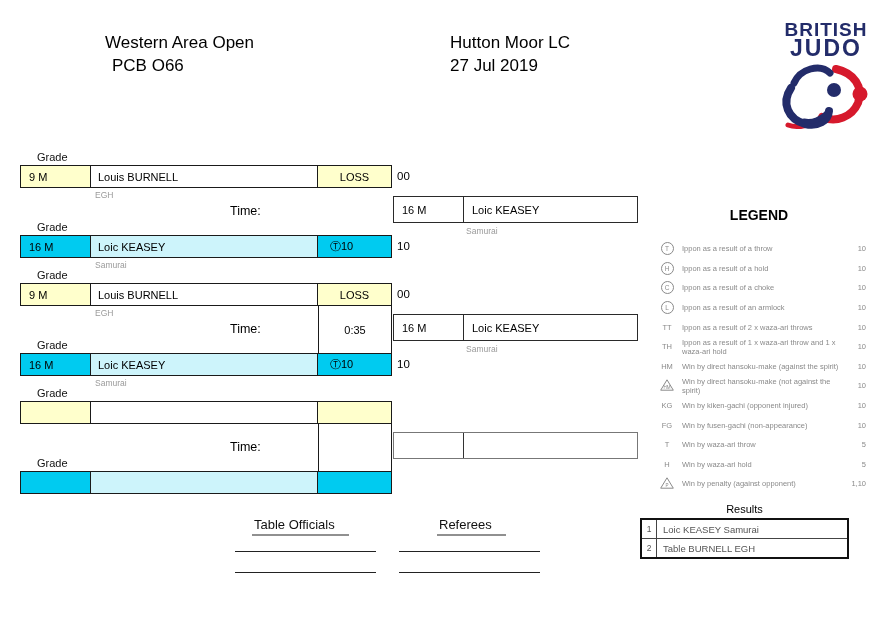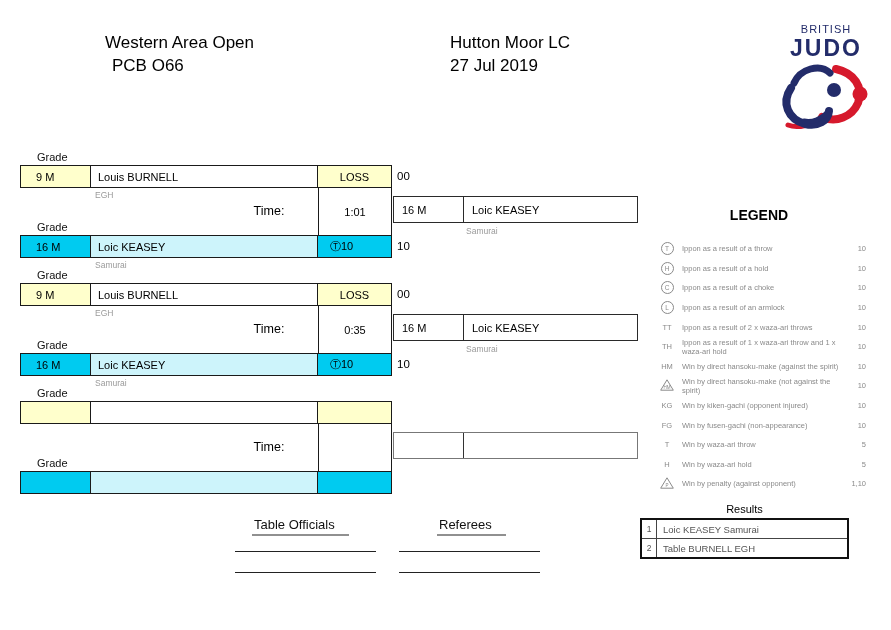--- a/index.html
+++ b/index.html
@@ -2,38 +2,38 @@
 <html><head>
 <meta charset="utf-8">
 <style>
   html,body{margin:0;padding:0;}
   body{font-family:"Liberation Sans", sans-serif; background:#ffffff;}
   #sheet{position:relative;width:891px;height:585px;background:#fff;overflow:hidden;}
 
   
   .h-title{position:absolute;font-size:17px;color:#000;}
   .logo{position:absolute;left:778px;top:22px;width:96px;text-align:center;}
-  .logo .l1{font-size:11px;font-weight:normal;color:#232C6A;letter-spacing:1px;line-height:15px;}
+  .logo .l1{font-size:19px;font-weight:bold;color:#232C6A;letter-spacing:1px;line-height:15px;}
   .logo .l2{font-size:23px;font-weight:bold;color:#232C6A;letter-spacing:2px;line-height:22px;}
 
   
   .block{position:absolute;left:0;width:660px;height:118px;}
   .grade-label{position:absolute;left:37px;font-size:11px;color:#111;}
   .b-row{position:absolute;left:20px;display:flex;width:372px;height:23px;border:1.3px solid #1a1a1a;box-sizing:border-box;background:#fff;}
   .b-cell{box-sizing:border-box;height:100%;font-size:11px;color:#000;display:flex;align-items:center;}
-  .c-grade{width:70px;border-right:1.3px solid #1a1a1a;padding-left:15px;}
+  .c-grade{width:70px;border-right:1.3px solid #1a1a1a;padding-left:8px;}
   .c-name{flex:1;padding-left:7px;}
   .c-result{width:74px;border-left:1.3px solid #1a1a1a;justify-content:center;}
   .c-result.b-left{justify-content:flex-start;padding-left:12px;}
   .yellow{background:#FFFFCC;}
   .cyan{background:#00CBF0;}
   .lcyan{background:#CDF4FB;}
   .score{position:absolute;left:397px;font-size:11.5px;color:#000;}
   .club{position:absolute;font-size:8.5px;color:#9a9a9a;}
-  .time-label{position:absolute;left:230px;width:78px;text-align:center;font-size:12.5px;color:#000;}
+  .time-label{position:absolute;left:230px;width:78px;text-align:left;font-size:12.5px;color:#000;}
   .time-cell{position:absolute;left:318px;width:74px;height:47px;border-left:1.3px solid #1a1a1a;border-right:1.3px solid #1a1a1a;box-sizing:border-box;display:flex;align-items:center;justify-content:center;font-size:11px;color:#000;}
   .winner-box{position:absolute;left:393px;width:245px;height:27px;border:1.3px solid #2a2a2a;box-sizing:border-box;display:flex;background:#fff;}
   .winner-box.empty{border-color:#777;}
   .w-grade{width:70px;border-right:1.2px solid #2a2a2a;box-sizing:border-box;display:flex;align-items:center;padding-left:8px;font-size:11px;}
   .winner-box.empty .w-grade{border-right-color:#333;}
   .w-name{flex:1;display:flex;align-items:center;padding-left:8px;font-size:11px;}
 
   
   .legend{position:absolute;left:652px;top:207px;width:214px;}
   .lg-title{text-align:center;font-size:14px;font-weight:bold;color:#000;margin-bottom:19px;}
@@ -82,21 +82,20 @@
   <div class="block" style="top:151px;">
     <div class="grade-label" style="top:0;">Grade</div>
     <div class="b-row" style="top:14px;">
       <div class="b-cell c-grade yellow">9 M</div>
       <div class="b-cell c-name">Louis BURNELL</div>
       <div class="b-cell c-result yellow">LOSS</div>
     </div>
     <div class="score" style="top:19px;">00</div>
     <div class="club" style="left:95px;top:39px;">EGH</div>
     <div class="time-label" style="top:53px;">Time:</div>
-    <div class="time-cell" style="top:37px;">1:01</div>
     <div class="winner-box" style="top:45px;">
       <div class="w-grade">16 M</div>
       <div class="w-name">Loic KEASEY</div>
     </div>
     <div class="club" style="left:466px;top:75px;">Samurai</div>
     <div class="grade-label" style="top:70px;">Grade</div>
     <div class="b-row" style="top:84px;">
       <div class="b-cell c-grade cyan">16 M</div>
       <div class="b-cell c-name lcyan">Loic KEASEY</div>
       <div class="b-cell c-result b-left cyan">Ⓣ10</div>

